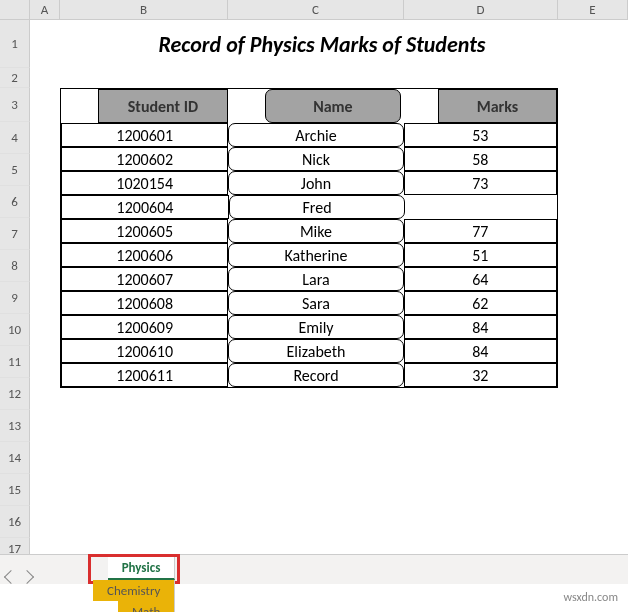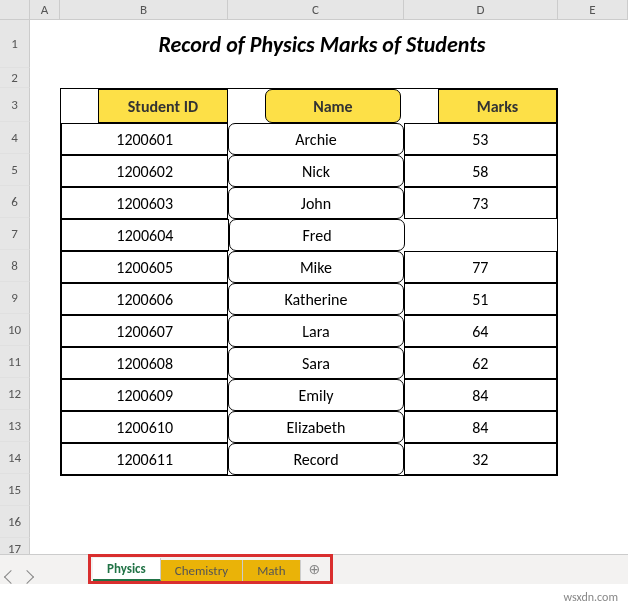--- a/index.html
+++ b/index.html
@@ -91,27 +91,27 @@
     .trow { display:flex; }
     .th, .td {
       border: 1px solid #000;
       text-align: center;
       display: flex;
       align-items: center;
       justify-content: center;
       font-size: 16px;
     }
     .th {
-      background: #fde047;
+      background: #a3a3a3;
       font-weight: bold;
       height: 34px;
       margin-left: 37px;
     }
     .td {
-      height: 32px;
+      height: 24px;
       color: #000;
     }
     .c-b { width: 168px; }
     .c-c { width: 176px; border-radius: 7px; }
     .c-d { width: 154px; }
     .footer {
       position: absolute;
       bottom: 28px;
       left: 0;
       right: 0;
@@ -133,20 +133,21 @@
       display:inline-block;
       transform: rotate(45deg);
     }
     .tabs-highlight {
       border: 3px solid #d92e2e;
       display: flex;
       align-items: flex-end;
       height: 30px;
       padding: 0 2px;
       margin-left: 50px;
+      flex-direction: column;
     }
     .tab {
       padding: 3px 14px 3px 14px;
       border-right: 1px solid #ccc;
       font-size: 13px;
       background: #eab308;
       color: #555;
       cursor: pointer;
       position: relative;
     }
@@ -221,21 +222,21 @@
         <div class="td c-b">1200601</div>
         <div class="td c-c">Archie</div>
         <div class="td c-d">53</div>
       </div>
       <div class="trow">
         <div class="td c-b">1200602</div>
         <div class="td c-c">Nick</div>
         <div class="td c-d">58</div>
       </div>
       <div class="trow">
-        <div class="td c-b">1200603</div>
+        <div class="td c-b">1020154</div>
         <div class="td c-c">John</div>
         <div class="td c-d">73</div>
       </div>
       <div class="trow">
         <div class="td c-b">1200604</div>
         <div class="td c-c">Fred</div>
       </div>
       <div class="trow">
         <div class="td c-b">1200605</div>
         <div class="td c-c">Mike</div>

